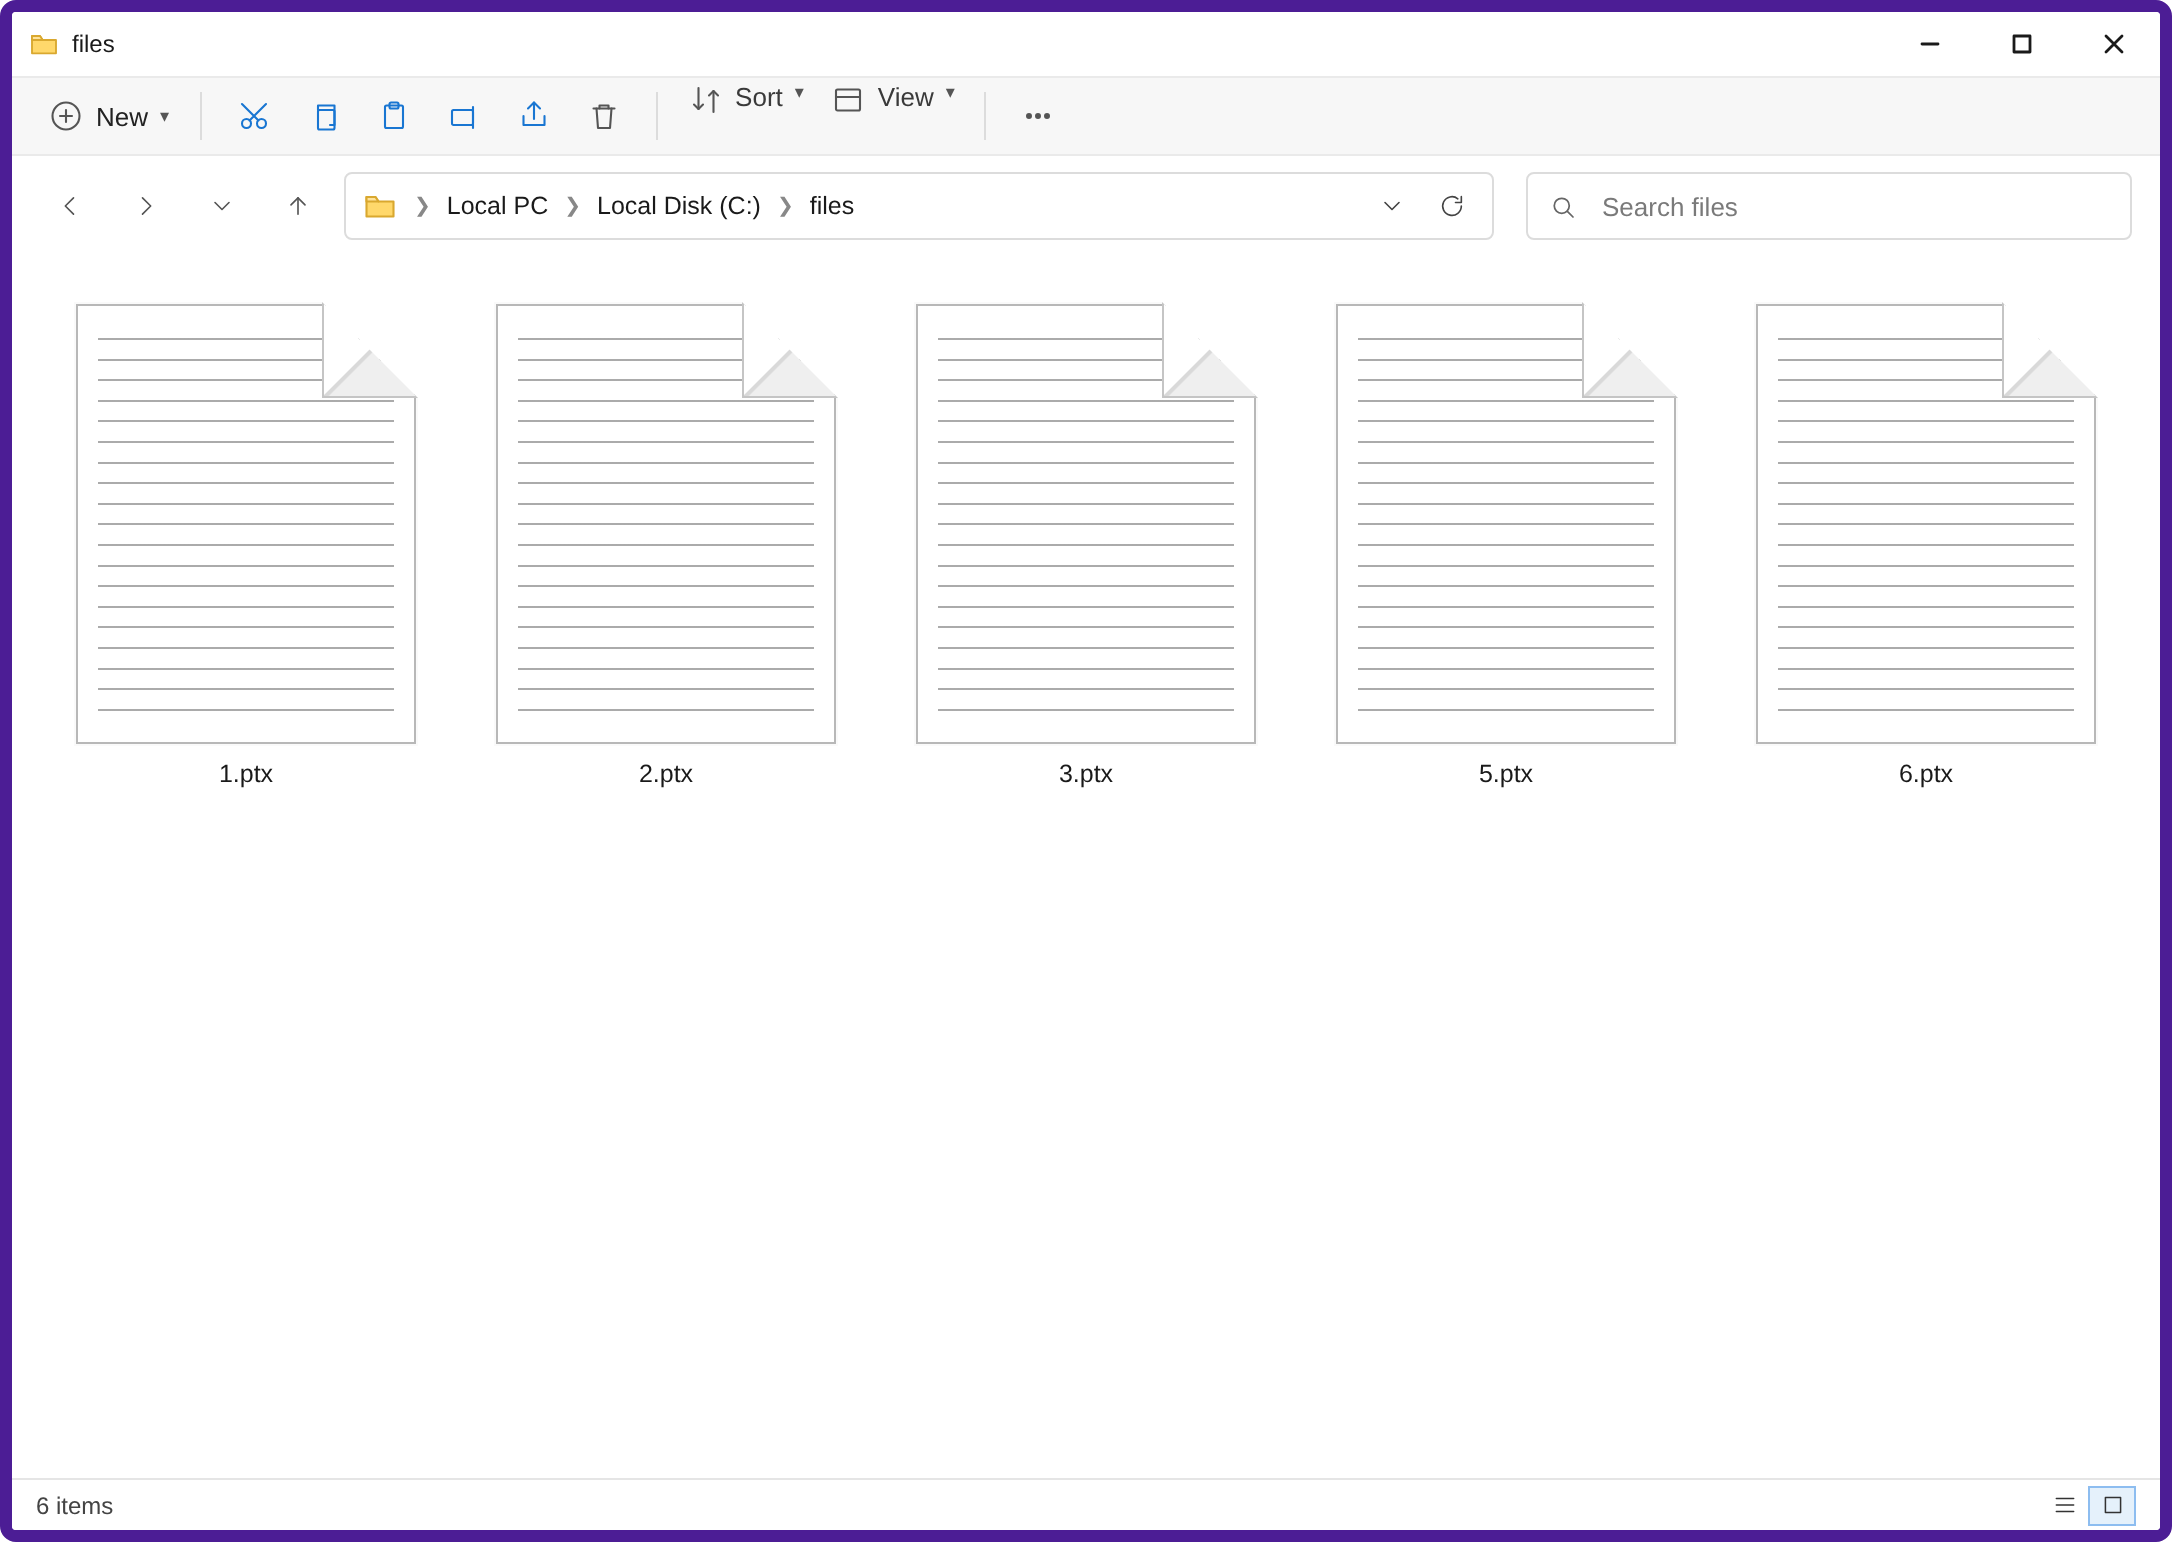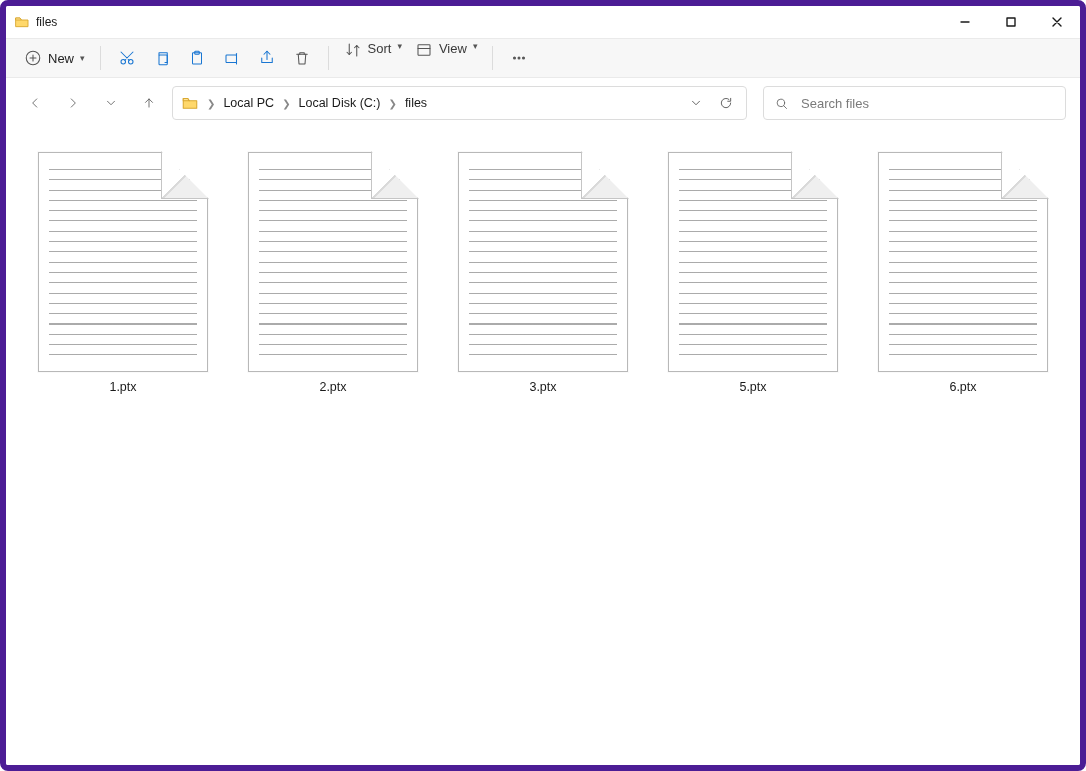--- a/index.html
+++ b/index.html
@@ -424,14 +424,30 @@
     <div class="file-icon">
       <div class="page"></div>
       <div class="fold-cut"></div>
       <div class="fold"></div>
     </div>
     <div class="file-name">6.ptx</div>
         </div>
       </div>
   </div>
 
+  <div class="statusbar">
+    <span>6 items</span>
+    <div class="statusbar-spacer"></div>
+    <div class="view-toggle">
+      <div class="vt-btn">
+        <svg viewBox="0 0 24 24">
+            <path d="M4 6h16M4 12h16M4 18h16"></path>
+          </svg>
+      </div>
+      <div class="vt-btn active">
+        <svg viewBox="0 0 24 24">
+            <rect x="5" y="5" width="14" height="14"></rect>
+          </svg>
+      </div>
+    </div>
+  </div>
 
 </div>
 
 </body></html>

